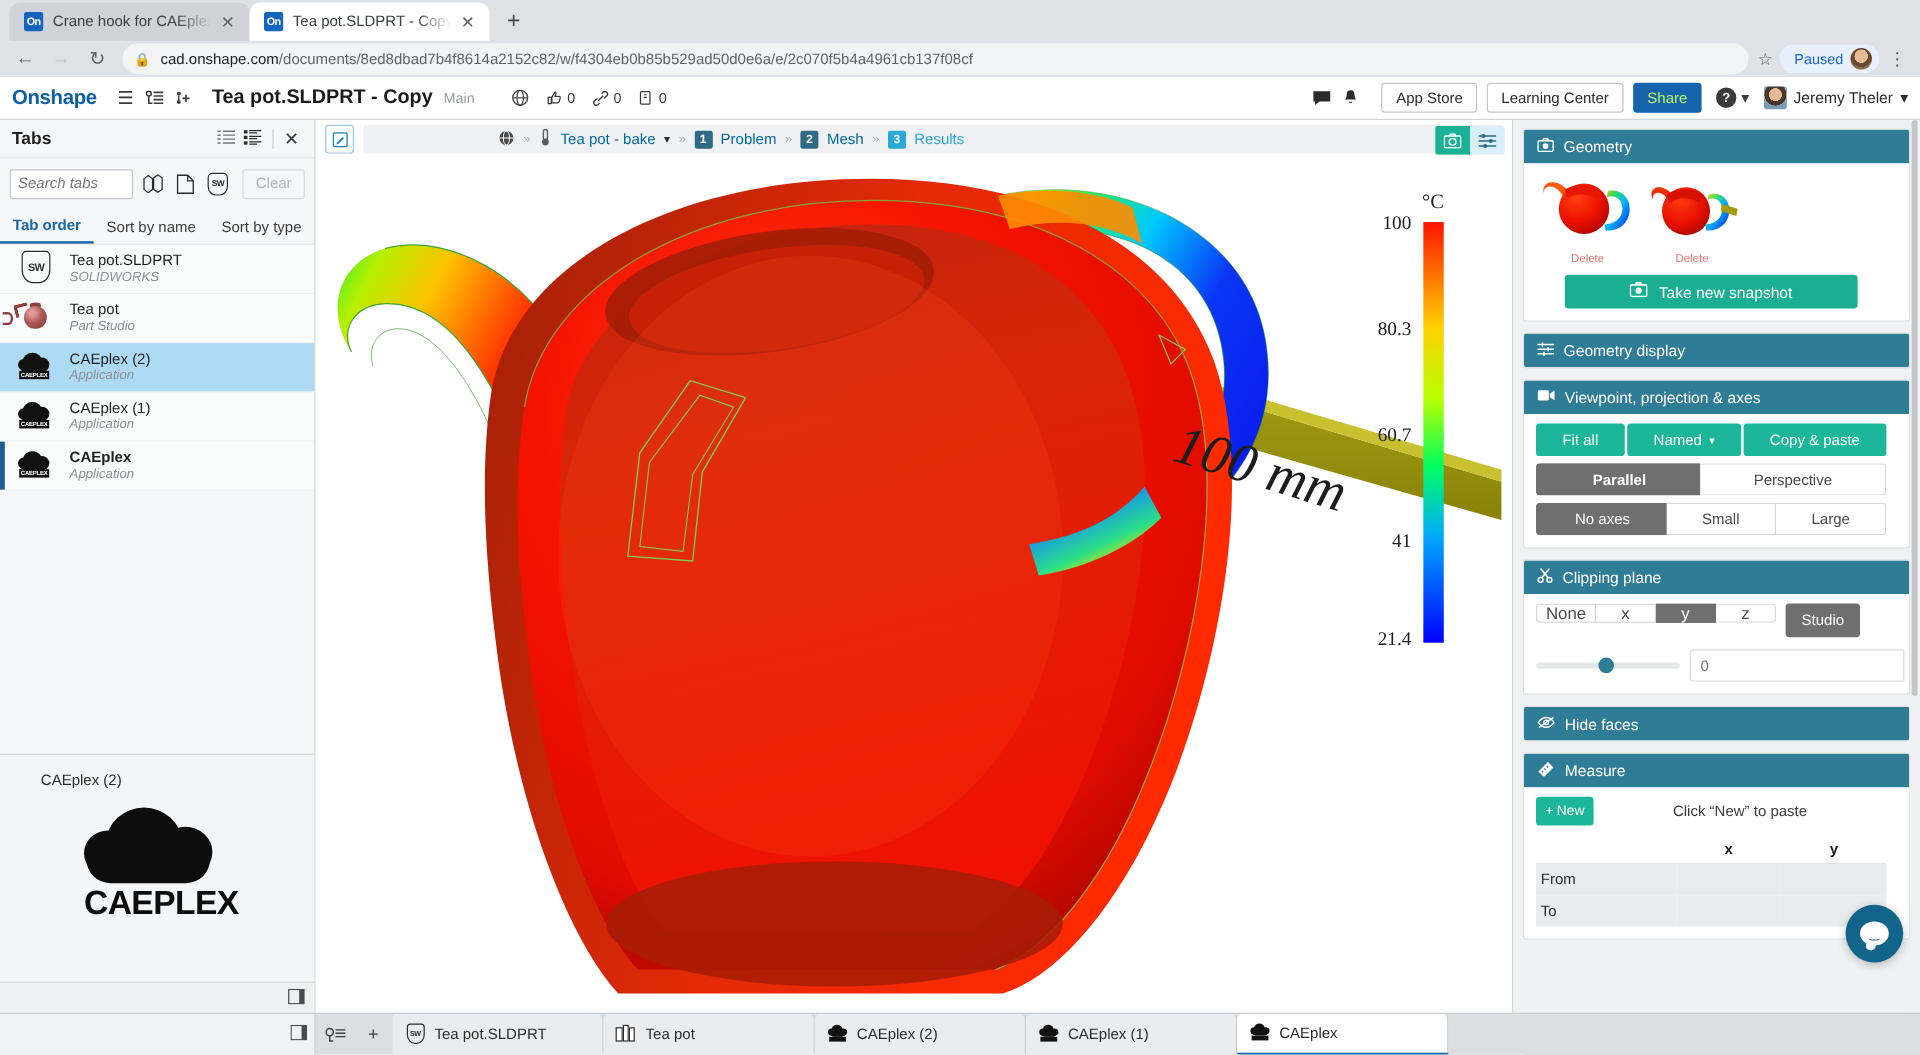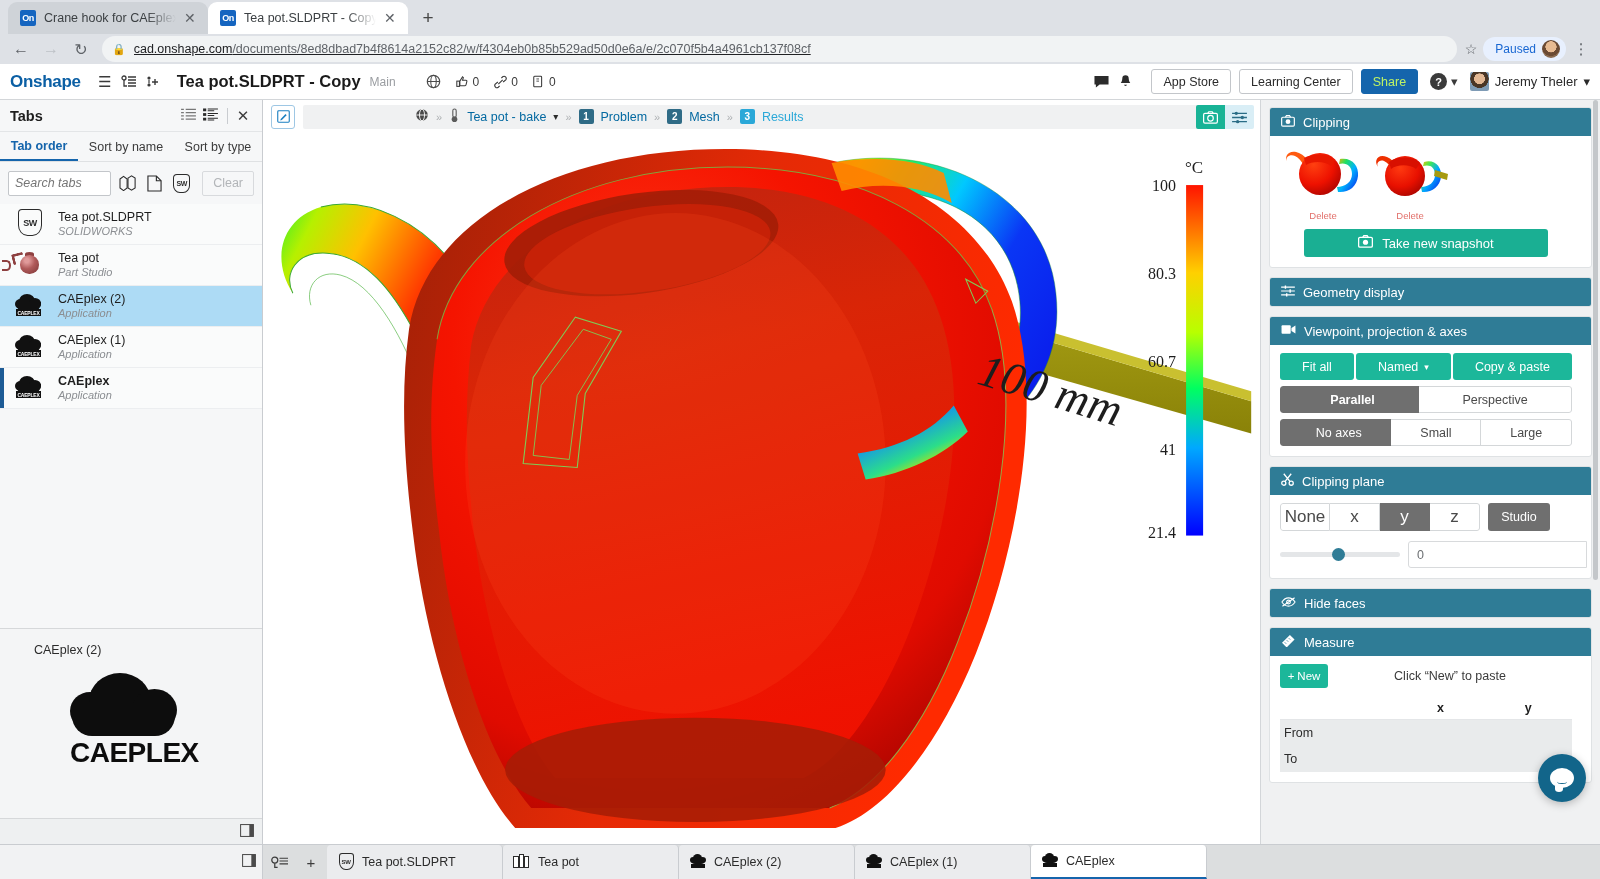--- a/index.html
+++ b/index.html
@@ -46,21 +46,21 @@
     width: 26px; height: 26px; display: flex; align-items: center;
     justify-content: center; color: #5f6368; font-size: 16px; border-radius: 50%;
   }
   .navicon.disabled { color: #bdc1c6; }
   #omnibox {
     flex: 1 1 auto; height: 26px; background: #f1f3f4; border-radius: 13px;
     display: flex; align-items: center; padding: 0 10px; gap: 8px;
     margin: 0 4px; font-size: 12.5px; color: #202124;
   }
   #lock-icon { font-size: 11px; color: #5f6368; }
-  #url-text { white-space: nowrap; overflow: hidden; text-decoration: underline; }
+  #url-text { white-space: nowrap; overflow: hidden; }
   #url-text .dim { color: #5f6368; }
   #star-icon { color: #5f6368; font-size: 14px; }
   #paused-chip {
     height: 24px; background: #e8f0fe; border-radius: 12px; display: flex;
     align-items: center; gap: 6px; padding: 0 6px 0 12px; font-size: 12px;
     color: #1967d2; margin-left: 2px;
   }
   #paused-avatar {
     width: 18px; height: 18px; border-radius: 50%;
     background: radial-gradient(circle at 50% 38%, #e8bb92 0 38%, #6b4a33 40% 62%, #8a6a4f 64% 100%);
@@ -334,29 +334,29 @@
     flex: 1 1 auto; height: 27px; background: #1cb79a; color: #fff; font-size: 12.5px;
     display: flex; align-items: center; justify-content: center; gap: 6px;
     border-radius: 3px;
   }
   .seg-row { display: flex; margin-top: 6px; border-radius: 3px; overflow: hidden; }
   .seg {
     flex: 1 1 auto; height: 27px; background: #fff; color: #4a4a4a; font-size: 12.5px;
     display: flex; align-items: center; justify-content: center;
     border: 1px solid #d4d7d9; border-left: none;
   }
-  .seg:first-child { border-left: 7px solid #eab308; border-radius: 3px 0 0 3px; }
+  .seg:first-child { border-left: 3px solid #eab308; border-radius: 3px 0 0 3px; }
   .seg:last-child { border-radius: 0 3px 3px 0; }
   .seg.on { background: #6f6f6f; color: #fff; border-color: #6f6f6f; font-weight: bold; }
   .seg.dark { background: #6f6f6f; color: #fff; border-color: #6f6f6f; }
   #clip-row { display: flex; gap: 4px; }
   #clip-row .seg-group { display: flex; flex: 0 0 auto; border-radius: 3px; overflow: hidden; }
   #clip-row .cseg {
-    width: 50px; height: 28px; background: #fff; border: 1px solid #d4d7d9;
-    border-left: none; font-size: 17px; color: #4a4a4a; display: flex;
+    width: 50px; height: 16px; background: #fff; border: 1px solid #d4d7d9;
+    border-left: none; font-size: 14px; color: #4a4a4a; display: flex;
     align-items: center; justify-content: center; text-align: center;
   }
   #clip-row .cseg:first-child { border-left: 1px solid #d4d7d9; border-radius: 3px 0 0 3px; }
   #clip-row .cseg:last-child { border-radius: 0 3px 3px 0; }
   #clip-row .cseg.on { background: #6f6f6f; color: #fff; border-color: #6f6f6f; }
   #revert-btn {
     width: 62px; height: 28px; background: #6f6f6f; color: #fff; font-size: 12.5px;
     display: flex; align-items: center; justify-content: center; border-radius: 3px;
     margin-left: 4px;
   }
@@ -595,43 +595,43 @@
         <svg width="15" height="13" viewBox="0 0 16 14">
           <rect x="0" y="0.5" width="3.4" height="3" fill="#2b2b2b"></rect>
           <rect x="0" y="5.5" width="3.4" height="3" fill="#2b2b2b"></rect>
           <rect x="0" y="10.5" width="3.4" height="3" fill="#2b2b2b"></rect>
           <path d="M5 1h11M5 3h7M5 6h11M5 8h7M5 11h11M5 13h7" stroke="#2b2b2b" stroke-width="1.1"></path>
         </svg>
       </div>
       <div id="th-divider"></div>
       <div id="th-close">✕</div>
     </div>
-    <div id="sort-tabs">
-      <div class="sort-tab active">Tab order</div>
-      <div class="sort-tab">Sort by name</div>
-      <div class="sort-tab">Sort by type</div>
-    </div>
     <div id="tabs-search-row">
       <input id="search-tabs-input" placeholder="Search tabs" style="">
       <div class="srch-icon">
         <svg width="18" height="16" viewBox="0 0 20 18">
           <path d="M1 4.5l4-3 4 3v10l-4 3-4-3z" fill="none" stroke="#2b2b2b" stroke-width="1.2"></path>
           <path d="M10 3.5l4-2.5 4 2.5v11l-4 2.5-4-2.5z" fill="none" stroke="#2b2b2b" stroke-width="1.2"></path>
         </svg>
       </div>
       <div class="srch-icon">
         <svg width="15" height="17" viewBox="0 0 16 18">
           <path d="M1 1h9l5 5v11H1z" fill="none" stroke="#2b2b2b" stroke-width="1.2"></path>
           <path d="M10 1v5h5" fill="none" stroke="#2b2b2b" stroke-width="1.2"></path>
         </svg>
       </div>
       <div class="srch-icon">
         <span class="sw-shield" style="width:17px;height:19px;font-size:7px">SW</span>
       </div>
       <div id="clear-btn">Clear</div>
+    </div>
+    <div id="sort-tabs">
+      <div class="sort-tab active">Tab order</div>
+      <div class="sort-tab">Sort by name</div>
+      <div class="sort-tab">Sort by type</div>
     </div>
     <div id="tab-list">
 
       <div class="tab-item">
         <div class="tab-item-icon">
           <span class="sw-shield">SW</span>
         </div>
         <div class="tab-item-text">
           <span class="tab-item-name">Tea pot.SLDPRT</span>
           <span class="tab-item-type">SOLIDWORKS</span>
@@ -895,21 +895,21 @@
 
     <div class="card">
       <div class="card-head">
         <span class="ch-icon">
           <svg width="14" height="12" viewBox="0 0 16 14">
             <rect x="0.6" y="2.6" width="14.8" height="10.4" rx="1.4" fill="none" stroke="#fff" stroke-width="1.4"></rect>
             <path d="M5 2.6l1.2-1.8h3.6L11 2.6" fill="none" stroke="#fff" stroke-width="1.4"></path>
             <circle cx="8" cy="7.8" r="2.8" fill="#fff"></circle>
           </svg>
         </span>
-        <span>Clipping</span>
+        <span>Geometry</span>
       </div>
       <div class="card-body">
         <div id="snap-thumbs">
           <div class="snap-thumb">
             <div class="snap-img">
               <svg width="78" height="58" viewBox="0 0 78 58">
                 <defs>
                   <linearGradient id="sh1" x1="0" y1="0" x2="1" y2="1">
                     <stop offset="0%" stop-color="#ffb000"></stop>
                       <stop offset="25%" stop-color="#22e060"></stop>

